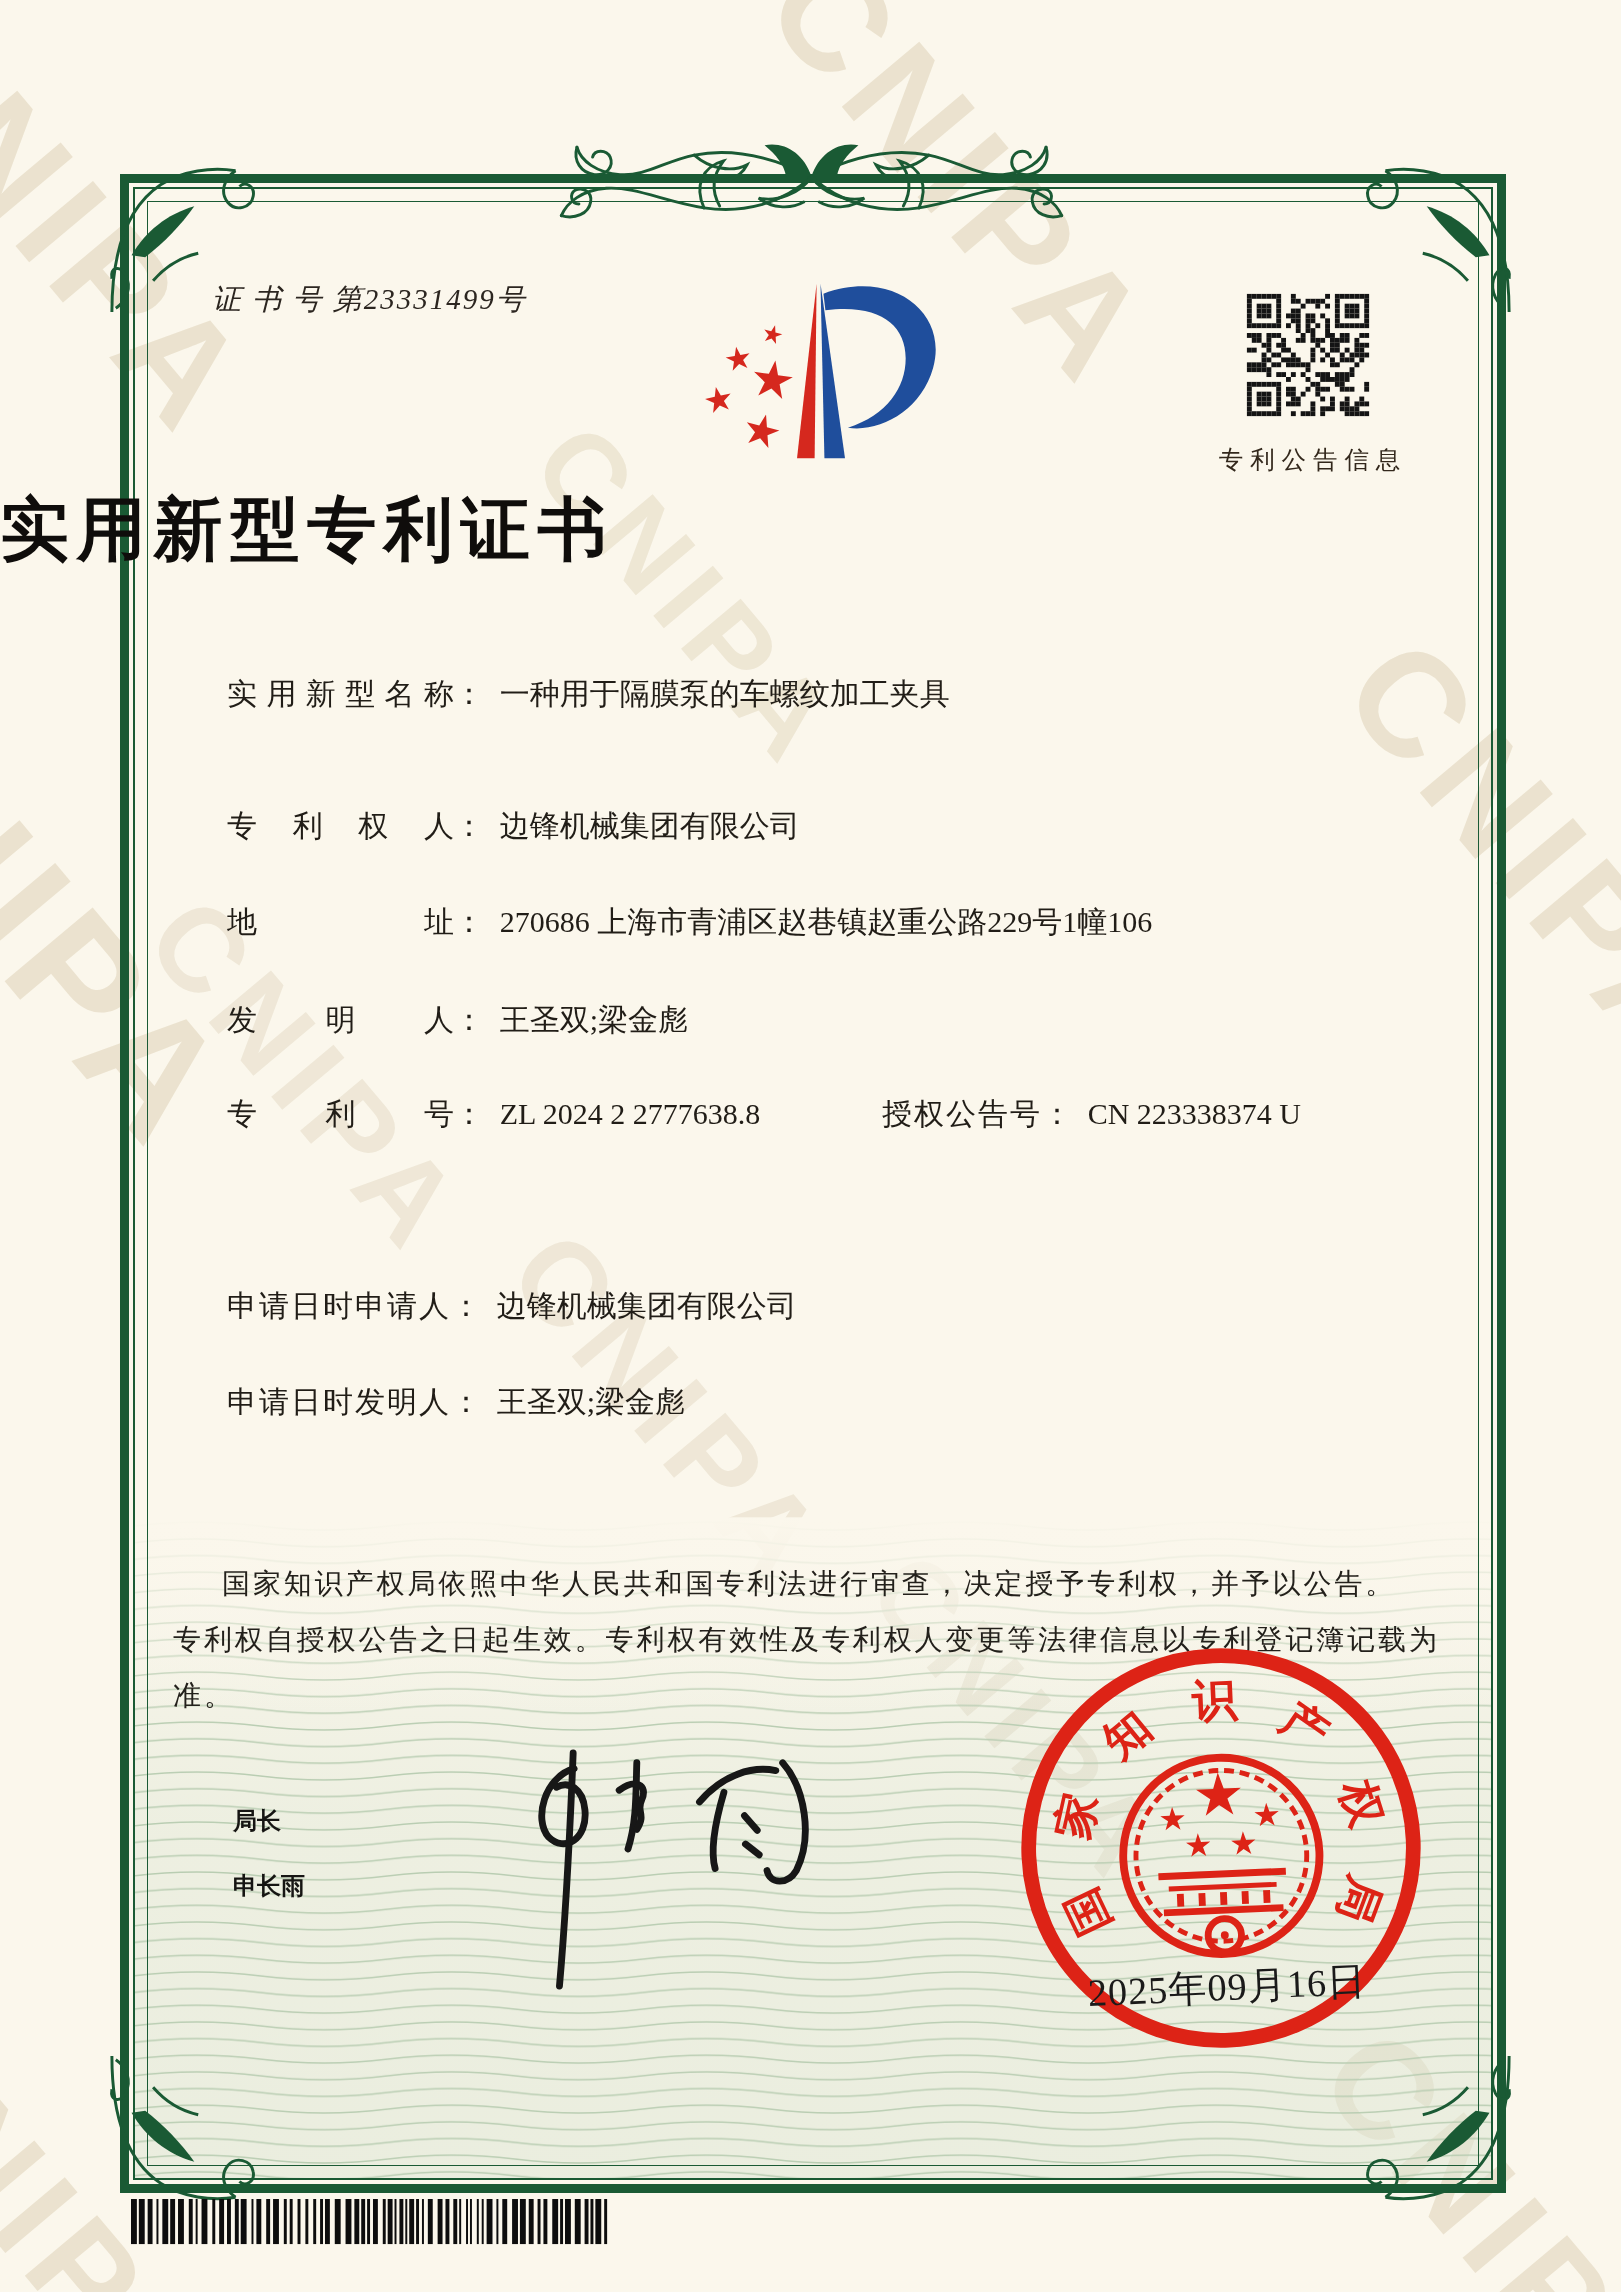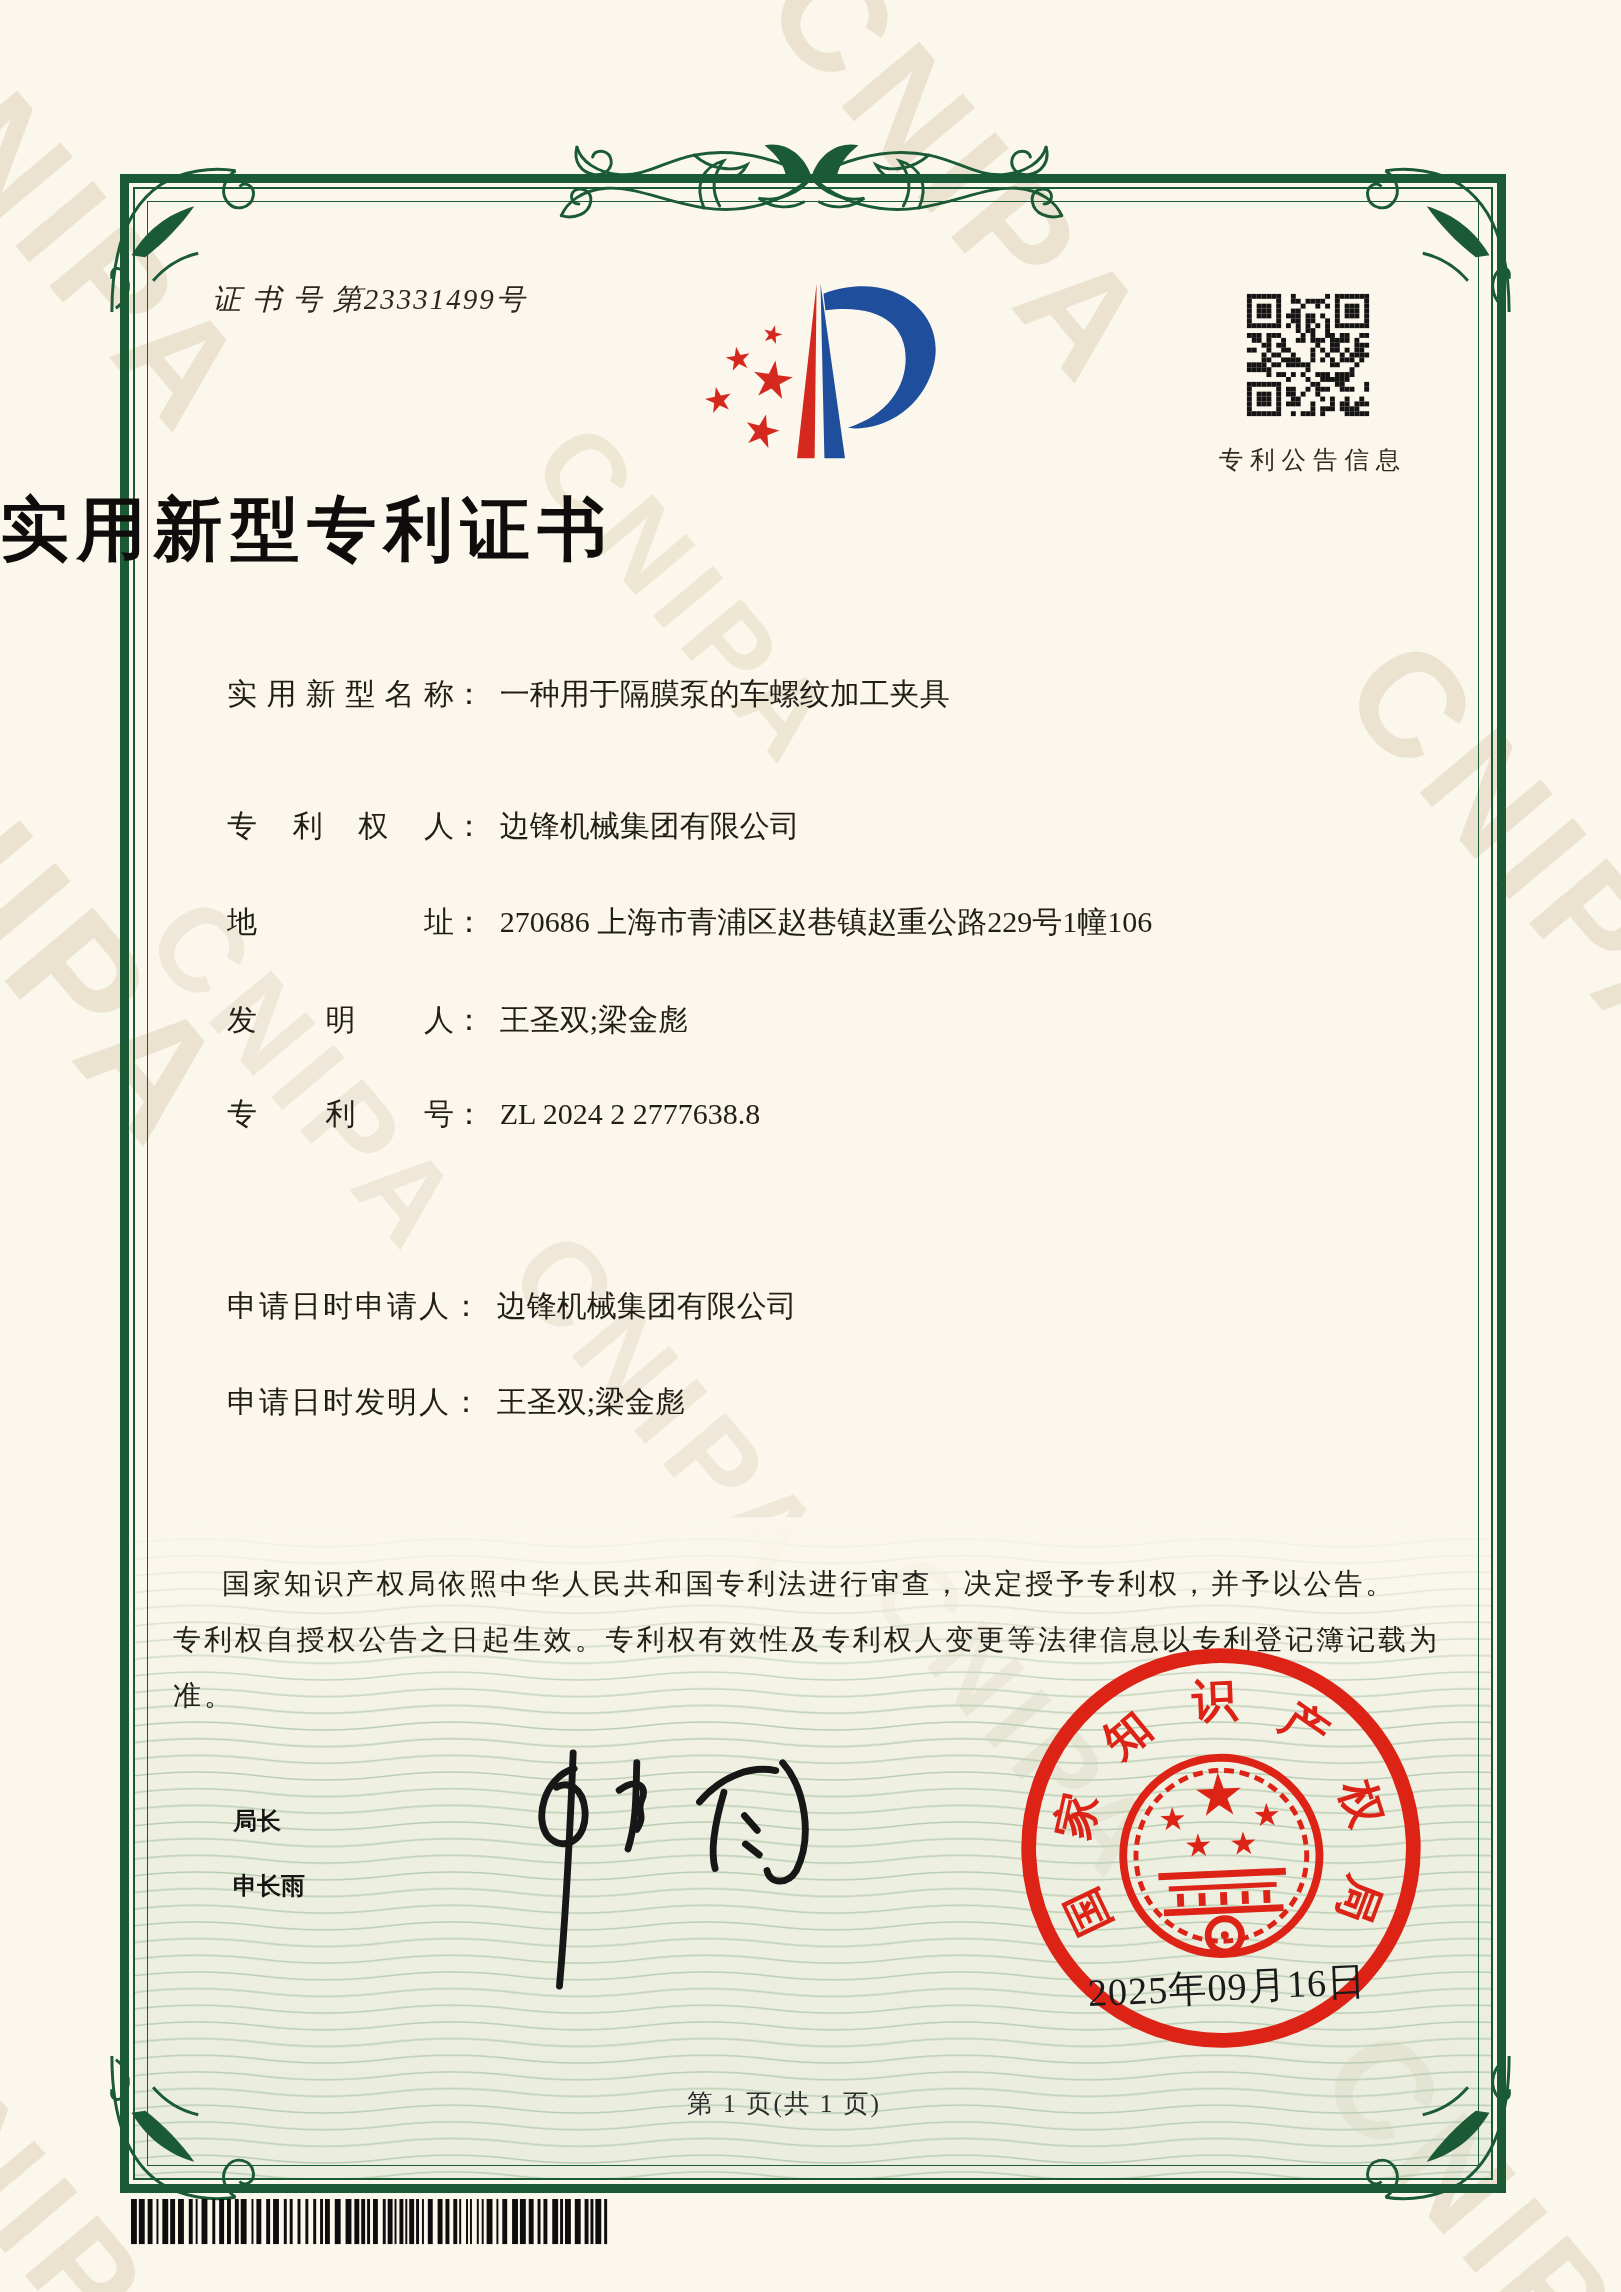--- a/index.html
+++ b/index.html
@@ -468,20 +468,23 @@
     <span class="lbl j">专利权人</span><span class="colon">：</span><span>边锋机械集团有限公司</span>
   </div>
   <div class="row" style="top:902px">
     <span class="lbl j">地址</span><span class="colon">：</span><span>270686 上海市青浦区赵巷镇赵重公路229号1幢106</span>
   </div>
   <div class="row" style="top:1000px">
     <span class="lbl j">发明人</span><span class="colon">：</span><span>王圣双;梁金彪</span>
   </div>
   <div class="row" style="top:1094px">
     <span class="lbl j">专利号</span><span class="colon">：</span><span>ZL 2024 2 2777638.8</span>
+    <span class="rcol">
+      <span class="lbl n">授权公告号</span><span class="colon">：</span><span>CN 223338374 U</span>
+    </span>
   </div>
   <div class="row" style="top:1286px">
     <span class="lbl n">申请日时申请人</span><span class="colon">：</span><span>边锋机械集团有限公司</span>
   </div>
   <div class="row" style="top:1382px">
     <span class="lbl n">申请日时发明人</span><span class="colon">：</span><span>王圣双;梁金彪</span>
   </div>
 
   <div class="statement">
     <div class="l1">国家知识产权局依照中华人民共和国专利法进行审查，决定授予专利权，并予以公告。</div>
@@ -531,21 +534,20 @@
       <text x="213" y="78" transform="rotate(-75 213 213)">家</text>
       <text x="213" y="78" transform="rotate(-37 213 213)">知</text>
       <text x="213" y="78">识</text>
       <text x="213" y="78" transform="rotate(37 213 213)">产</text>
       <text x="213" y="78" transform="rotate(75 213 213)">权</text>
       <text x="213" y="78" transform="rotate(113 213 213)">局</text>
     </g>
     <text x="213" y="368" font-size="39" letter-spacing="1" fill="#1a1a1a" text-anchor="middle" font-family="'Liberation Serif','DejaVu Serif',serif">2025年09月16日</text>
   </svg>
 
-  <div class="footer">第 1 页(共 1 页)</div>
 
   <svg class="barcode" id="barcodeSvg" width="482" height="49" viewBox="0 0 492 50">
       <rect x="0" y="0" width="6" height="46" fill="#0d0d0d"></rect>
       <rect x="8" y="0" width="6" height="46" fill="#0d0d0d"></rect>
       <rect x="17" y="0" width="5" height="46" fill="#0d0d0d"></rect>
       <rect x="26" y="0" width="2" height="46" fill="#0d0d0d"></rect>
       <rect x="32" y="0" width="6" height="46" fill="#0d0d0d"></rect>
       <rect x="40" y="0" width="5" height="46" fill="#0d0d0d"></rect>
       <rect x="48" y="0" width="6" height="46" fill="#0d0d0d"></rect>
       <rect x="59" y="0" width="4" height="46" fill="#0d0d0d"></rect>

